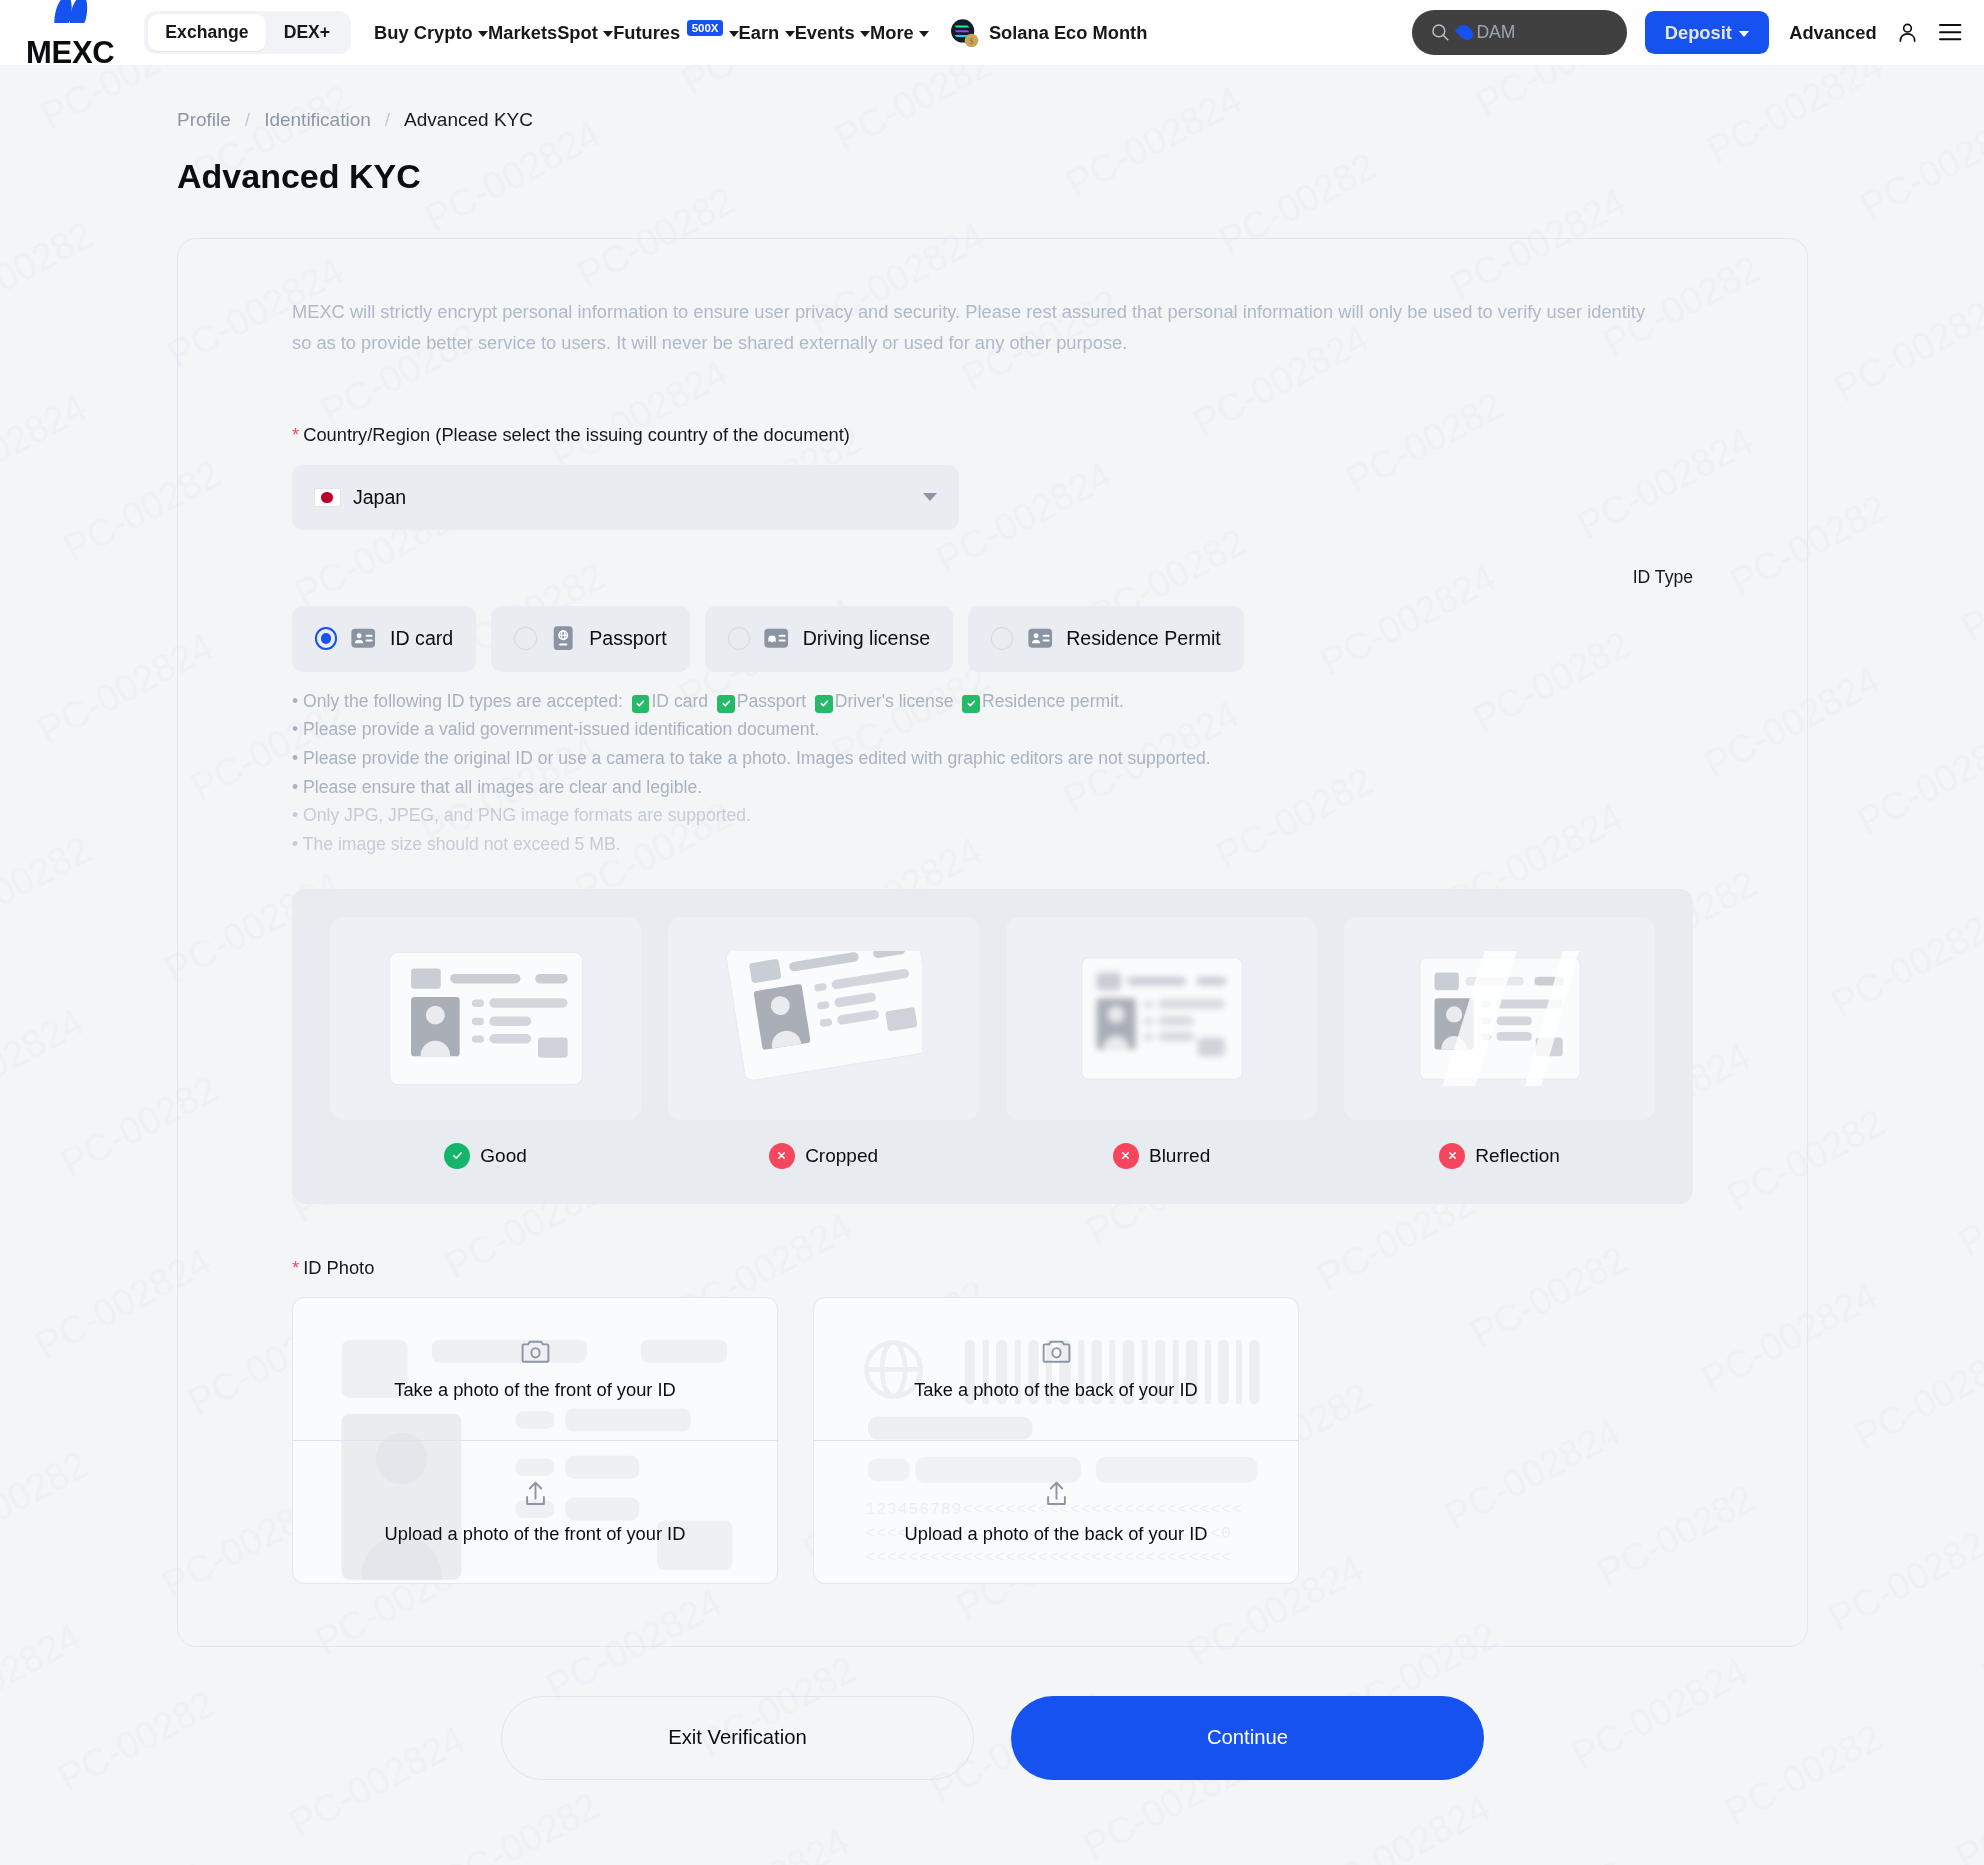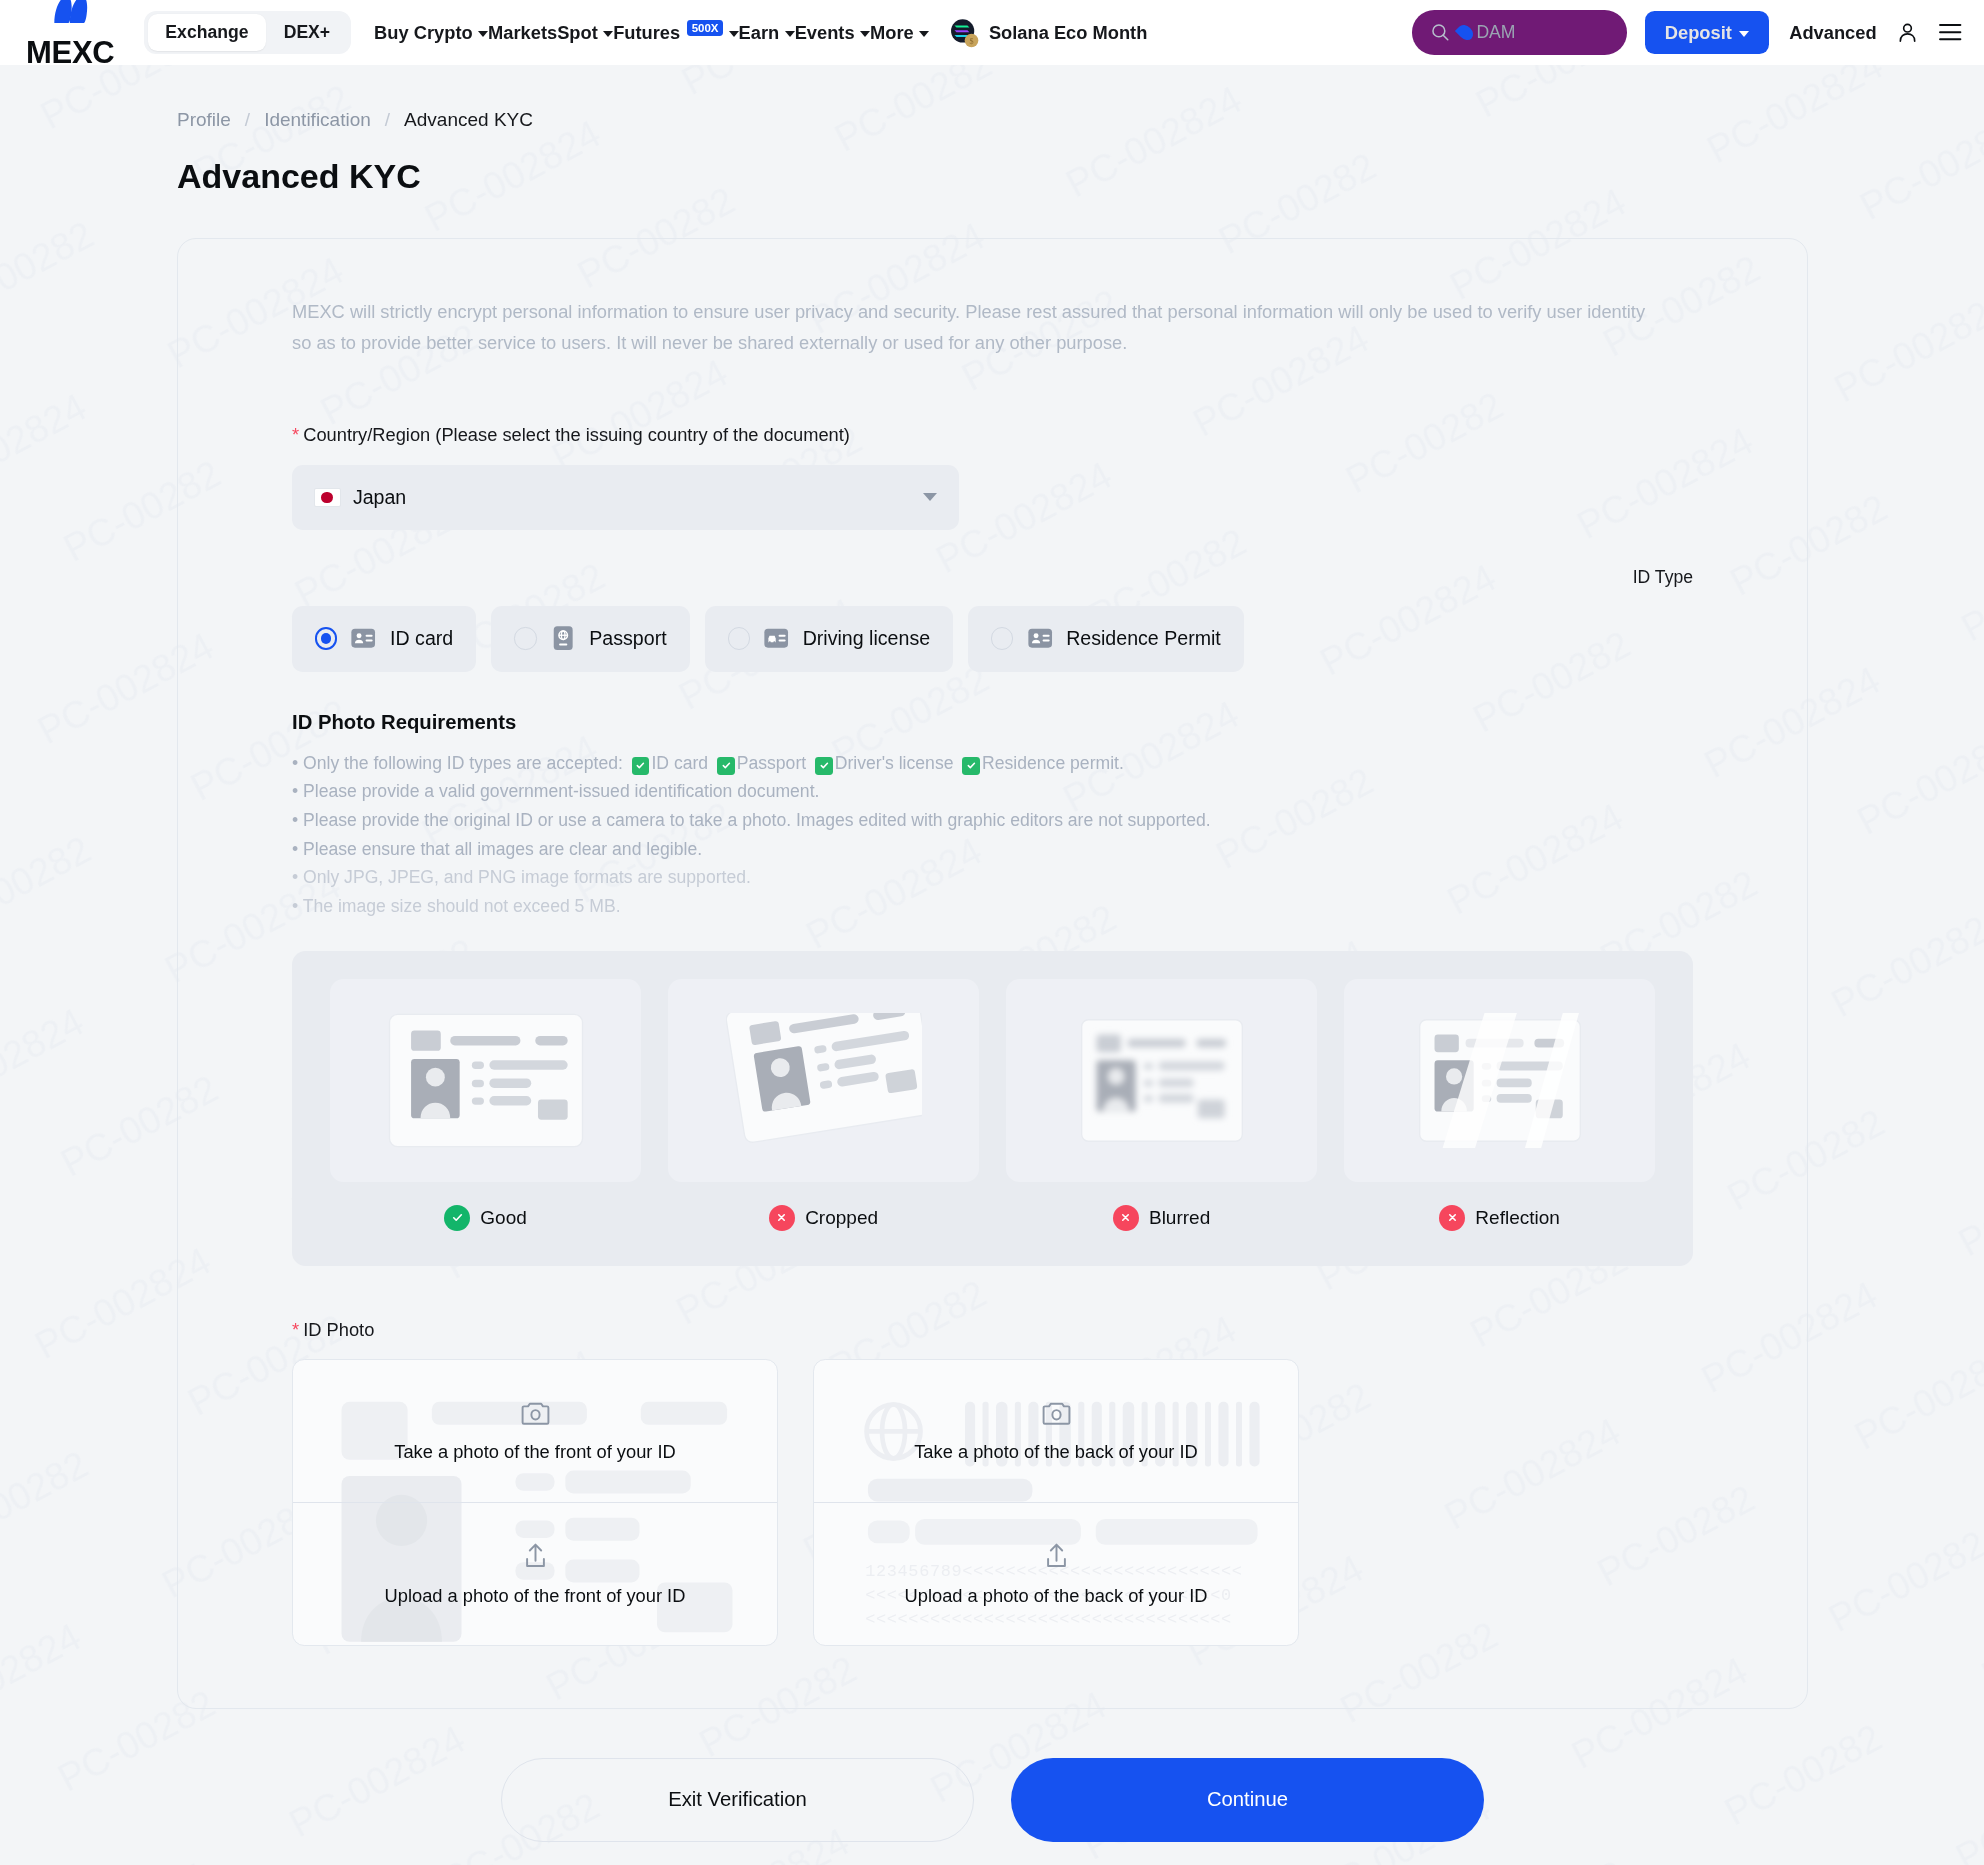--- a/index.html
+++ b/index.html
@@ -64,21 +64,21 @@
   }
 
   .promo { display: flex; align-items: center; gap: 9.5px; margin-left: 20.3px; cursor: pointer; }
   .promo-icon { width: 30px; height: 30px; position: relative; flex: 0 0 auto; }
   .promo-label { font-size: 18.3px; font-weight: 600; color: #16181c; white-space: nowrap; }
 
   .spacer { flex: 1 1 auto; }
 
   .searchbox {
     width: 215px; height: 45px;
-    background: #701a75; border-radius: 22.3px;
+    background: #404040; border-radius: 22.3px;
     display: flex; align-items: center; gap: 9.5px;
     padding: 0 17.6px; margin-right: 17.6px;
     cursor: text;
   }
   .search-text { font-size: 17.6px; color: #9aa4b2; display: flex; align-items: center; gap: 4.1px; }
   .flame { width: 13px; height: 17px; background: #1652f0; display: inline-block;
            border-radius: 0 60% 60% 60%; transform: rotate(-45deg); }
 
   .deposit-btn {
     background: #1652f0; color: #e5e5e5;
@@ -390,21 +390,20 @@
           <rect x="2" y="4" width="20" height="16" rx="3" fill="#8b94a3"></rect>
           <circle cx="8.5" cy="10" r="2.1" fill="#fff"></circle>
           <path d="M5 16.2c0-1.9 1.6-2.9 3.5-2.9s3.5 1 3.5 2.9z" fill="#fff"></path>
           <rect x="14" y="9" width="6" height="1.7" rx=".85" fill="#fff"></rect>
           <rect x="14" y="13" width="6" height="1.7" rx=".85" fill="#fff"></rect>
         </svg>
         <span class="idtype-label">Residence Permit</span>
       </div>
     </div>
 
-    <div class="req-title">ID Photo Requirements</div>
     <div class="req-list">
 
       <div class="req-line">
         <span>• Only the following ID types are accepted:</span>
         <span class="chk">
             <svg width="10.8" height="10.8" viewBox="0 0 16 16">
               <path d="M3.4 8.3l3 3 6.1-6.6" fill="none" stroke="#fff" stroke-width="2.2" stroke-linecap="round" stroke-linejoin="round"></path>
             </svg>
           </span><span>ID card</span>
         <span class="chk">

